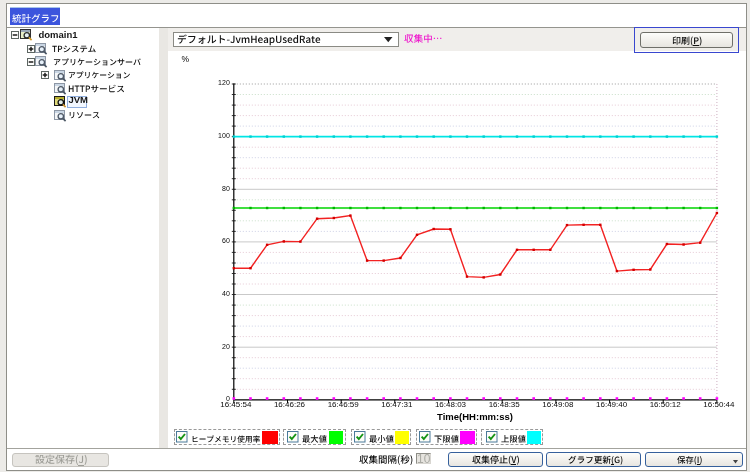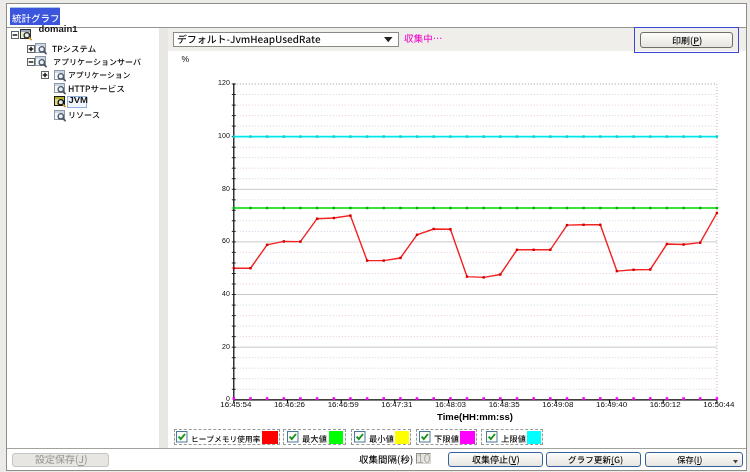--- a/index.html
+++ b/index.html
@@ -21,21 +21,21 @@
     <g stroke="#1d1d1d" stroke-width="1.5">
       <line x1="1.7" y1="4" x2="6.3" y2="4"></line>
     </g>
   </svg>
 <svg class="abs" style="left:20px;top:29px" width="13" height="12">
     <rect x="0.5" y="0.5" width="10" height="9" fill="#e6eec8" stroke="#303030"></rect>
     <rect x="1" y="1" width="9" height="2" fill="#9aa8b8"></rect>
     <circle cx="6.8" cy="6.3" r="2.7" fill="#e4f0fa" fill-opacity="0.85" stroke="#2a2a2a" stroke-width="1.3"></circle>
     <line x1="8.9" y1="8.4" x2="11.6" y2="11.2" stroke="#d09a28" stroke-width="1.7"></line>
   </svg>
-<span class="tree" style="left:38.5px;top:23px">domain1</span>
+<span class="tree" style="left:38.5px;top:29px">domain1</span>
 <svg class="abs" style="left:26.5px;top:44.5px" width="9" height="9">
     <rect x="0.5" y="0.5" width="7" height="7" fill="#fdfdfc" stroke="#5d6662"></rect>
     <g stroke="#1d1d1d" stroke-width="1.5">
       <line x1="1.7" y1="4" x2="6.3" y2="4"></line>
       <line x1="4" y1="1.7" x2="4" y2="6.3"></line>
     </g>
   </svg>
 <svg class="abs" style="left:35px;top:43px" width="13" height="12">
     <rect x="0.5" y="0.5" width="10" height="9" fill="#f4f6f8" stroke="#8d97a5"></rect>
     <rect x="1" y="1" width="9" height="2" fill="#c9d6e4"></rect>

